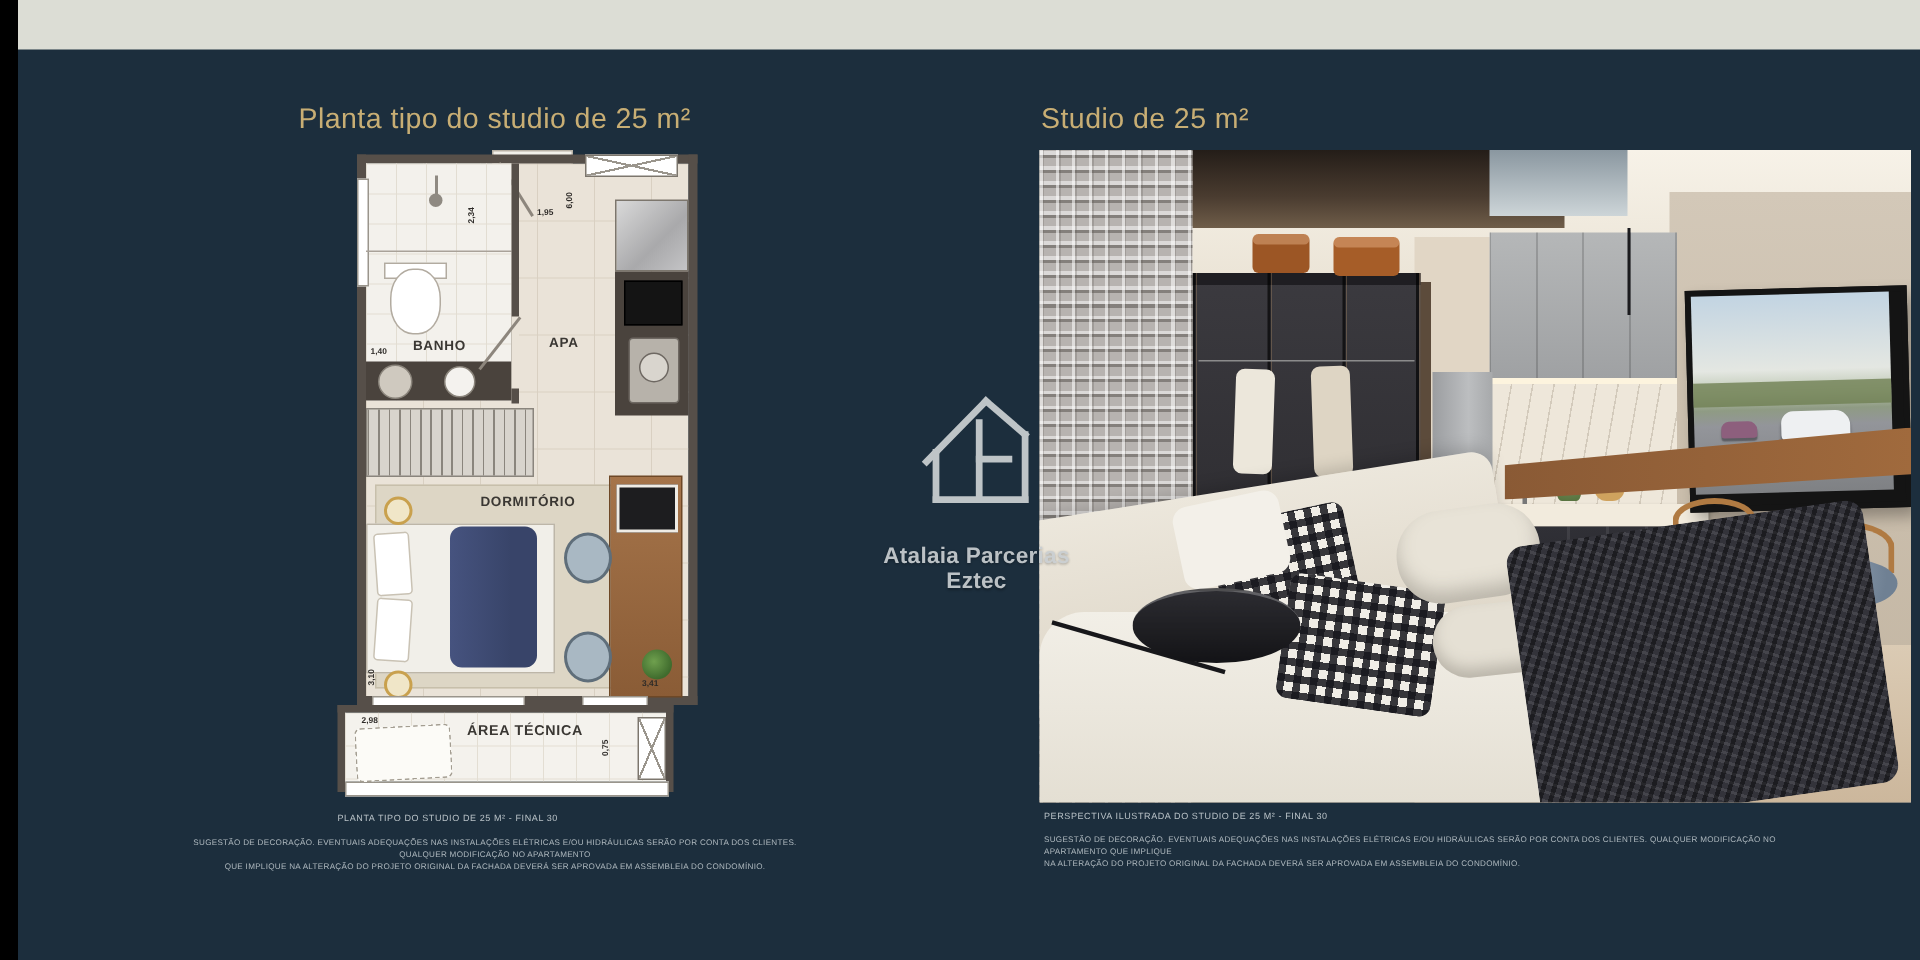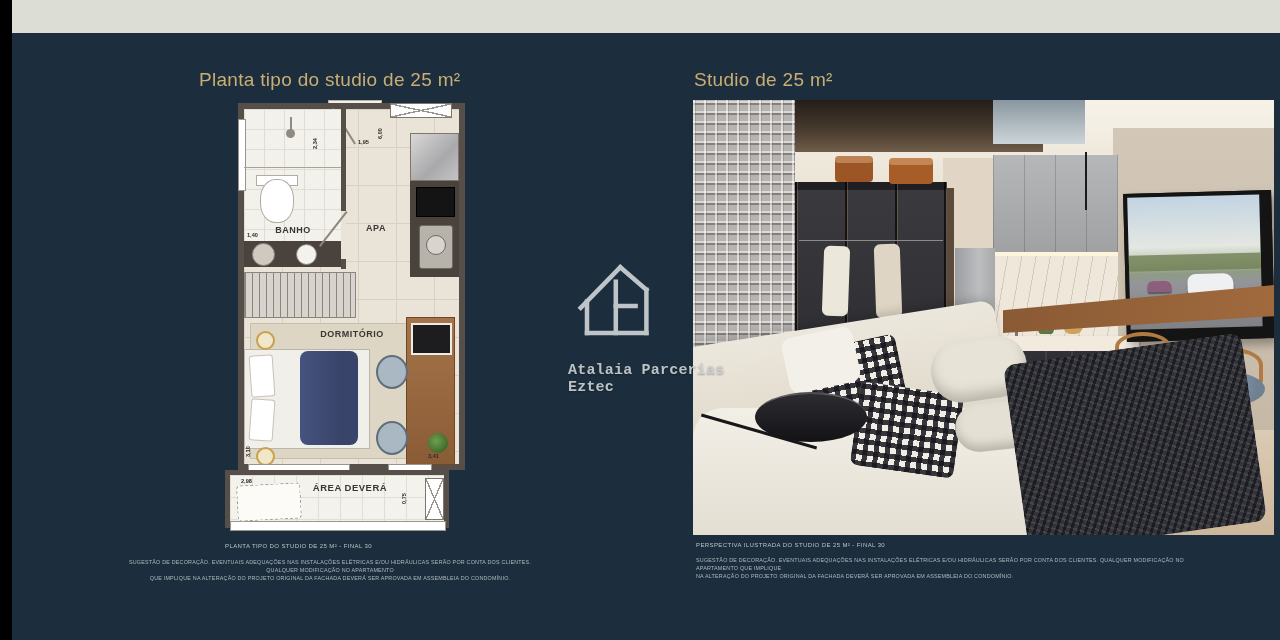--- a/index.html
+++ b/index.html
@@ -191,21 +191,21 @@
   .ph-blanket{left:322px;top:248px;width:240px;height:190px;transform:rotate(-8deg);border-radius:12px;
     background-color:#33333a;
     background-image:repeating-linear-gradient(115deg,rgba(0,0,0,.45) 0 3px,transparent 3px 7px),
                      repeating-linear-gradient(25deg,rgba(255,255,255,.09) 0 2px,transparent 2px 6px);}
   .ph-tray{left:62px;top:292px;width:112px;height:48px;border-radius:50%;
     background:linear-gradient(180deg,#2c2c31,#131316);border-top:2px solid rgba(255,255,255,.25);}
   .ph-tray-arm{left:6px;top:330px;width:120px;height:3px;background:#17171a;transform:rotate(16deg);}
   .ph-pendant{left:392px;top:52px;width:2px;height:58px;background:#1b1b1e;}
 
   
-  .watermark{left:556px;top:250px;width:166px;height:142px;opacity:.92;z-index:50;font-family:Liberation Mono, monospace;}
+  .watermark{left:556px;top:250px;width:166px;height:142px;opacity:.92;z-index:50;text-align:center;}
   .wm-text{position:absolute;left:0;top:112px;width:166px;font-size:15px;font-weight:bold;color:#c9ced1;
     text-shadow:0 1px 2px rgba(0,0,0,.35);letter-spacing:.2px;}
 </style>
 </head>
 <body>
 
 <div id="stage">
 
   <div class="abs band-top"></div>
 
@@ -268,21 +268,21 @@
     <div class="abs win-b2"></div>
   </div>
 
   <div class="abs tech">
     <div class="abs t-floor"></div>
     <div class="abs wall t-wt"></div>
     <div class="abs wall t-wl"></div>
     <div class="abs wall t-wr"></div>
     <div class="abs t-win"></div>
     <div class="abs washer"></div>
-    <div class="abs lbl-tech">ÁREA DEVERÁ</div>
+    <div class="abs lbl-tech">ÁREA TÉCNICA</div>
     <div class="abs dim dim-298">2,98</div>
     <div class="abs dim dim-v dim-075">0,75</div>
     <div class="abs xwin t-xwin"></div>
   </div>
 
   <div class="abs cap cap-left">PLANTA TIPO DO STUDIO DE 25 M² - FINAL 30</div>
   <div class="abs disc disc-left">
     <div>SUGESTÃO DE DECORAÇÃO. EVENTUAIS ADEQUAÇÕES NAS INSTALAÇÕES ELÉTRICAS E/OU HIDRÁULICAS SERÃO POR CONTA DOS CLIENTES. QUALQUER MODIFICAÇÃO NO APARTAMENTO</div>
     <div>QUE IMPLIQUE NA ALTERAÇÃO DO PROJETO ORIGINAL DA FACHADA DEVERÁ SER APROVADA EM ASSEMBLEIA DO CONDOMÍNIO.</div>
   </div>

